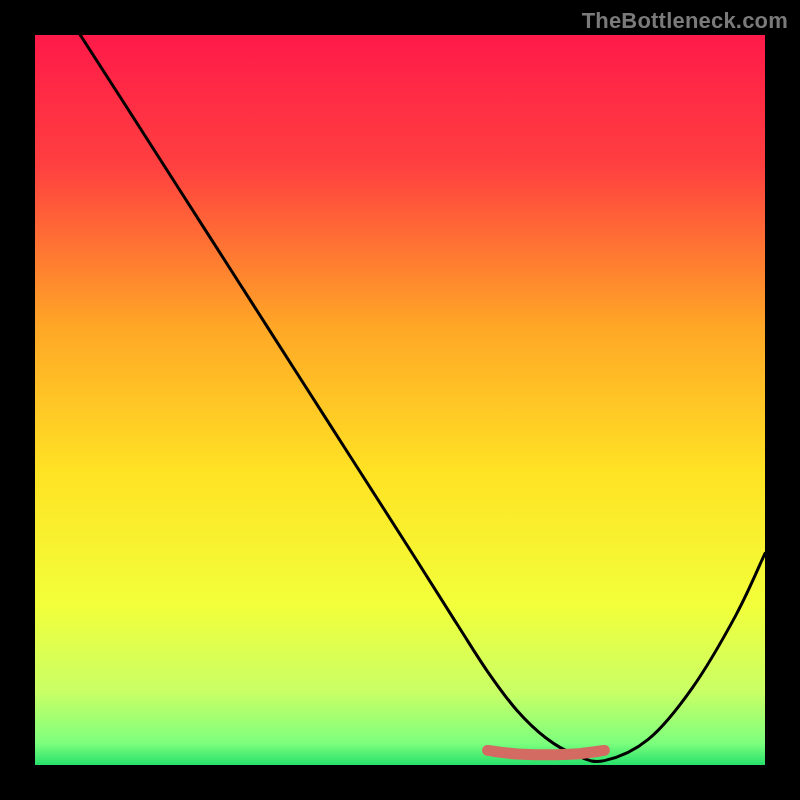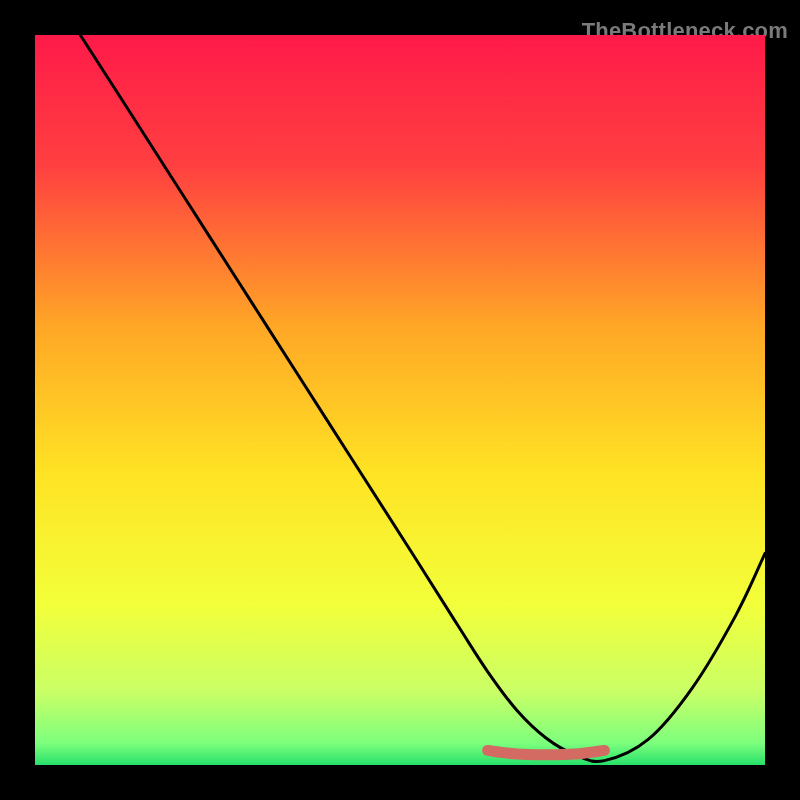--- a/index.html
+++ b/index.html
@@ -21,21 +21,21 @@
   .plot {
     position: absolute;
     left: 35px;
     top: 35px;
     width: 730px;
     height: 730px;
     overflow: hidden;
   }
   .watermark {
     position: absolute;
-    top: 18px;
+    top: 8px;
     right: 12px;
     color: #7a7a7a;
     font-family: Arial, Helvetica, sans-serif;
     font-size: 22px;
     font-weight: 600;
     letter-spacing: 0.2px;
   }
   svg { display: block; }
 </style>
 </head>

